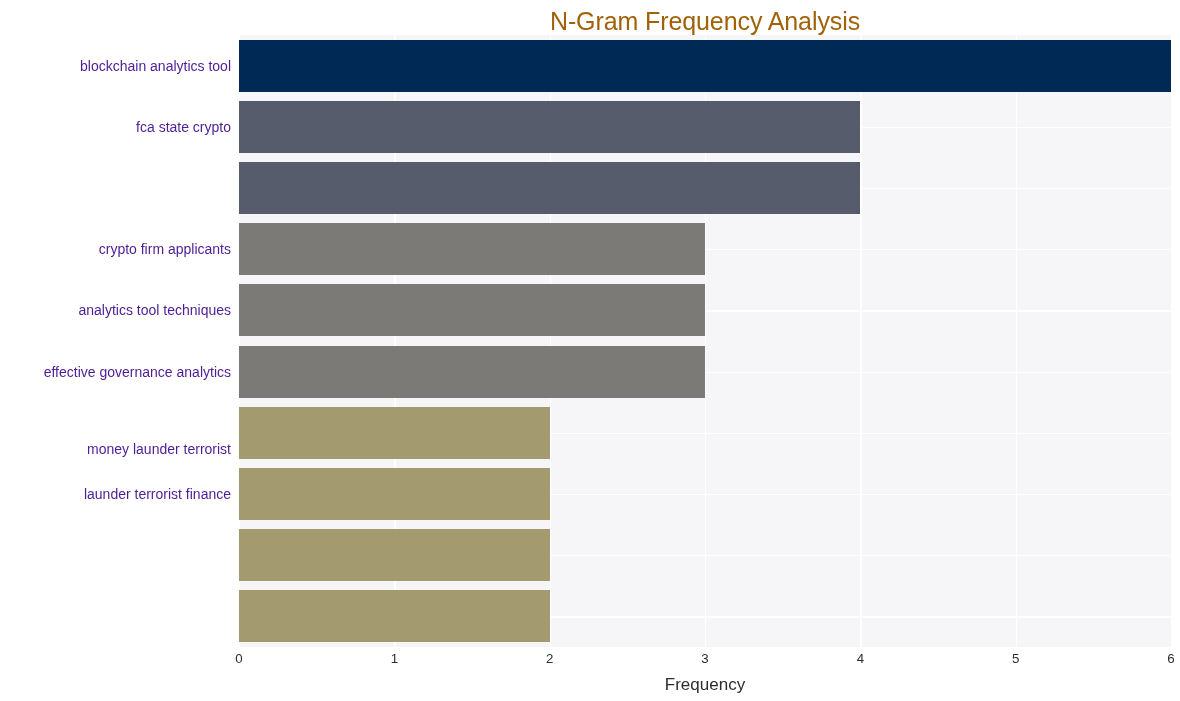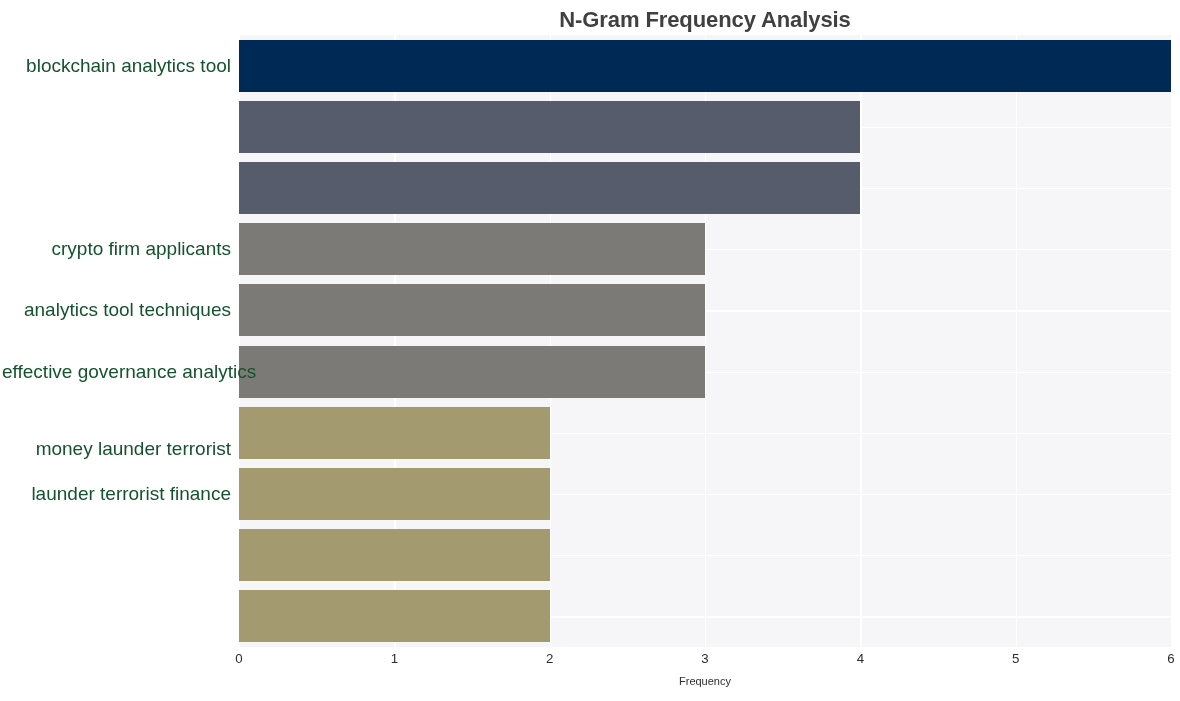--- a/index.html
+++ b/index.html
@@ -20,23 +20,23 @@
     width: 1180px;
     height: 701px;
     background: #ffffff;
   }
   #chart-title {
     position: absolute;
     left: 239px;
     top: 7px;
     width: 932px;
     text-align: center;
-    font-size: 22px;
-    font-weight: bold;
-    color: #404040;
+    font-size: 25px;
+    font-weight: normal;
+    color: #a16207;
     letter-spacing: -0.1px;
     white-space: nowrap;
   }
   
   #plot-area {
     position: absolute;
     left: 239px;
     top: 35px;
     width: 932px;
     height: 612px;
@@ -61,22 +61,22 @@
     position: absolute;
     left: 0;
     height: 52px;
   }
   
   .ytick {
     position: absolute;
     right: 0;
     width: 229px;
     text-align: right;
-    font-size: 19px;
-    color: #14532d;
+    font-size: 14px;
+    color: #4c1d95;
     white-space: nowrap;
     height: 16px;
     line-height: 16px;
   }
   #y-tick-layer {
     position: absolute;
     left: 0;
     top: 35px;
     width: 231px;
     height: 612px;
@@ -97,21 +97,21 @@
     color: #2e2e2e;
     white-space: nowrap;
     line-height: 16px;
   }
   #x-axis-label {
     position: absolute;
     left: 239px;
     top: 675px;
     width: 932px;
     text-align: center;
-    font-size: 11px;
+    font-size: 17px;
     color: #2e2e2e;
     white-space: nowrap;
   }
 </style>
 </head>
 <body>
 
 <div id="chart-figure" style="background: rgb(255, 255, 255);">
 
   <div id="chart-title">N-Gram Frequency Analysis</div>
@@ -144,20 +144,21 @@
         <div class="bar" title="effective governance oversight: 3" style="top: 310.6px; width: 466px; background: rgb(123, 122, 118);"></div>
         <div class="bar" title="money launder terrorist: 2" style="top: 371.8px; width: 310.667px; background: rgb(163, 154, 112);"></div>
         <div class="bar" title="launder terrorist finance: 2" style="top: 433px; width: 310.667px; background: rgb(163, 154, 112);"></div>
         <div class="bar" title="group structure reliance: 2" style="top: 494.2px; width: 310.667px; background: rgb(163, 154, 112);"></div>
         <div class="bar" title="identify systems place: 2" style="top: 555.4px; width: 310.667px; background: rgb(163, 154, 112);"></div>
       </div>
   </div>
 
   <div id="y-tick-layer">
       <div class="ytick" style="top: 22.6px;">blockchain analytics tool</div>
+      <div class="ytick" style="top: 83.8px;">fca state crypto</div>
       <div class="ytick" style="top: 206.2px;">crypto firm applicants</div>
       <div class="ytick" style="top: 267.4px;">analytics tool techniques</div>
       <div class="ytick" style="top: 328.6px;">effective governance analytics</div>
       <div class="ytick" style="top: 389.8px; margin-top: 16px;">money launder terrorist</div>
       <div class="ytick" style="top: 451px;">launder terrorist finance</div>
     </div>
 
   <div id="x-tick-layer">
       <div class="xtick" style="left: 0px;">0</div>
       <div class="xtick" style="left: 155.333px;">1</div>

